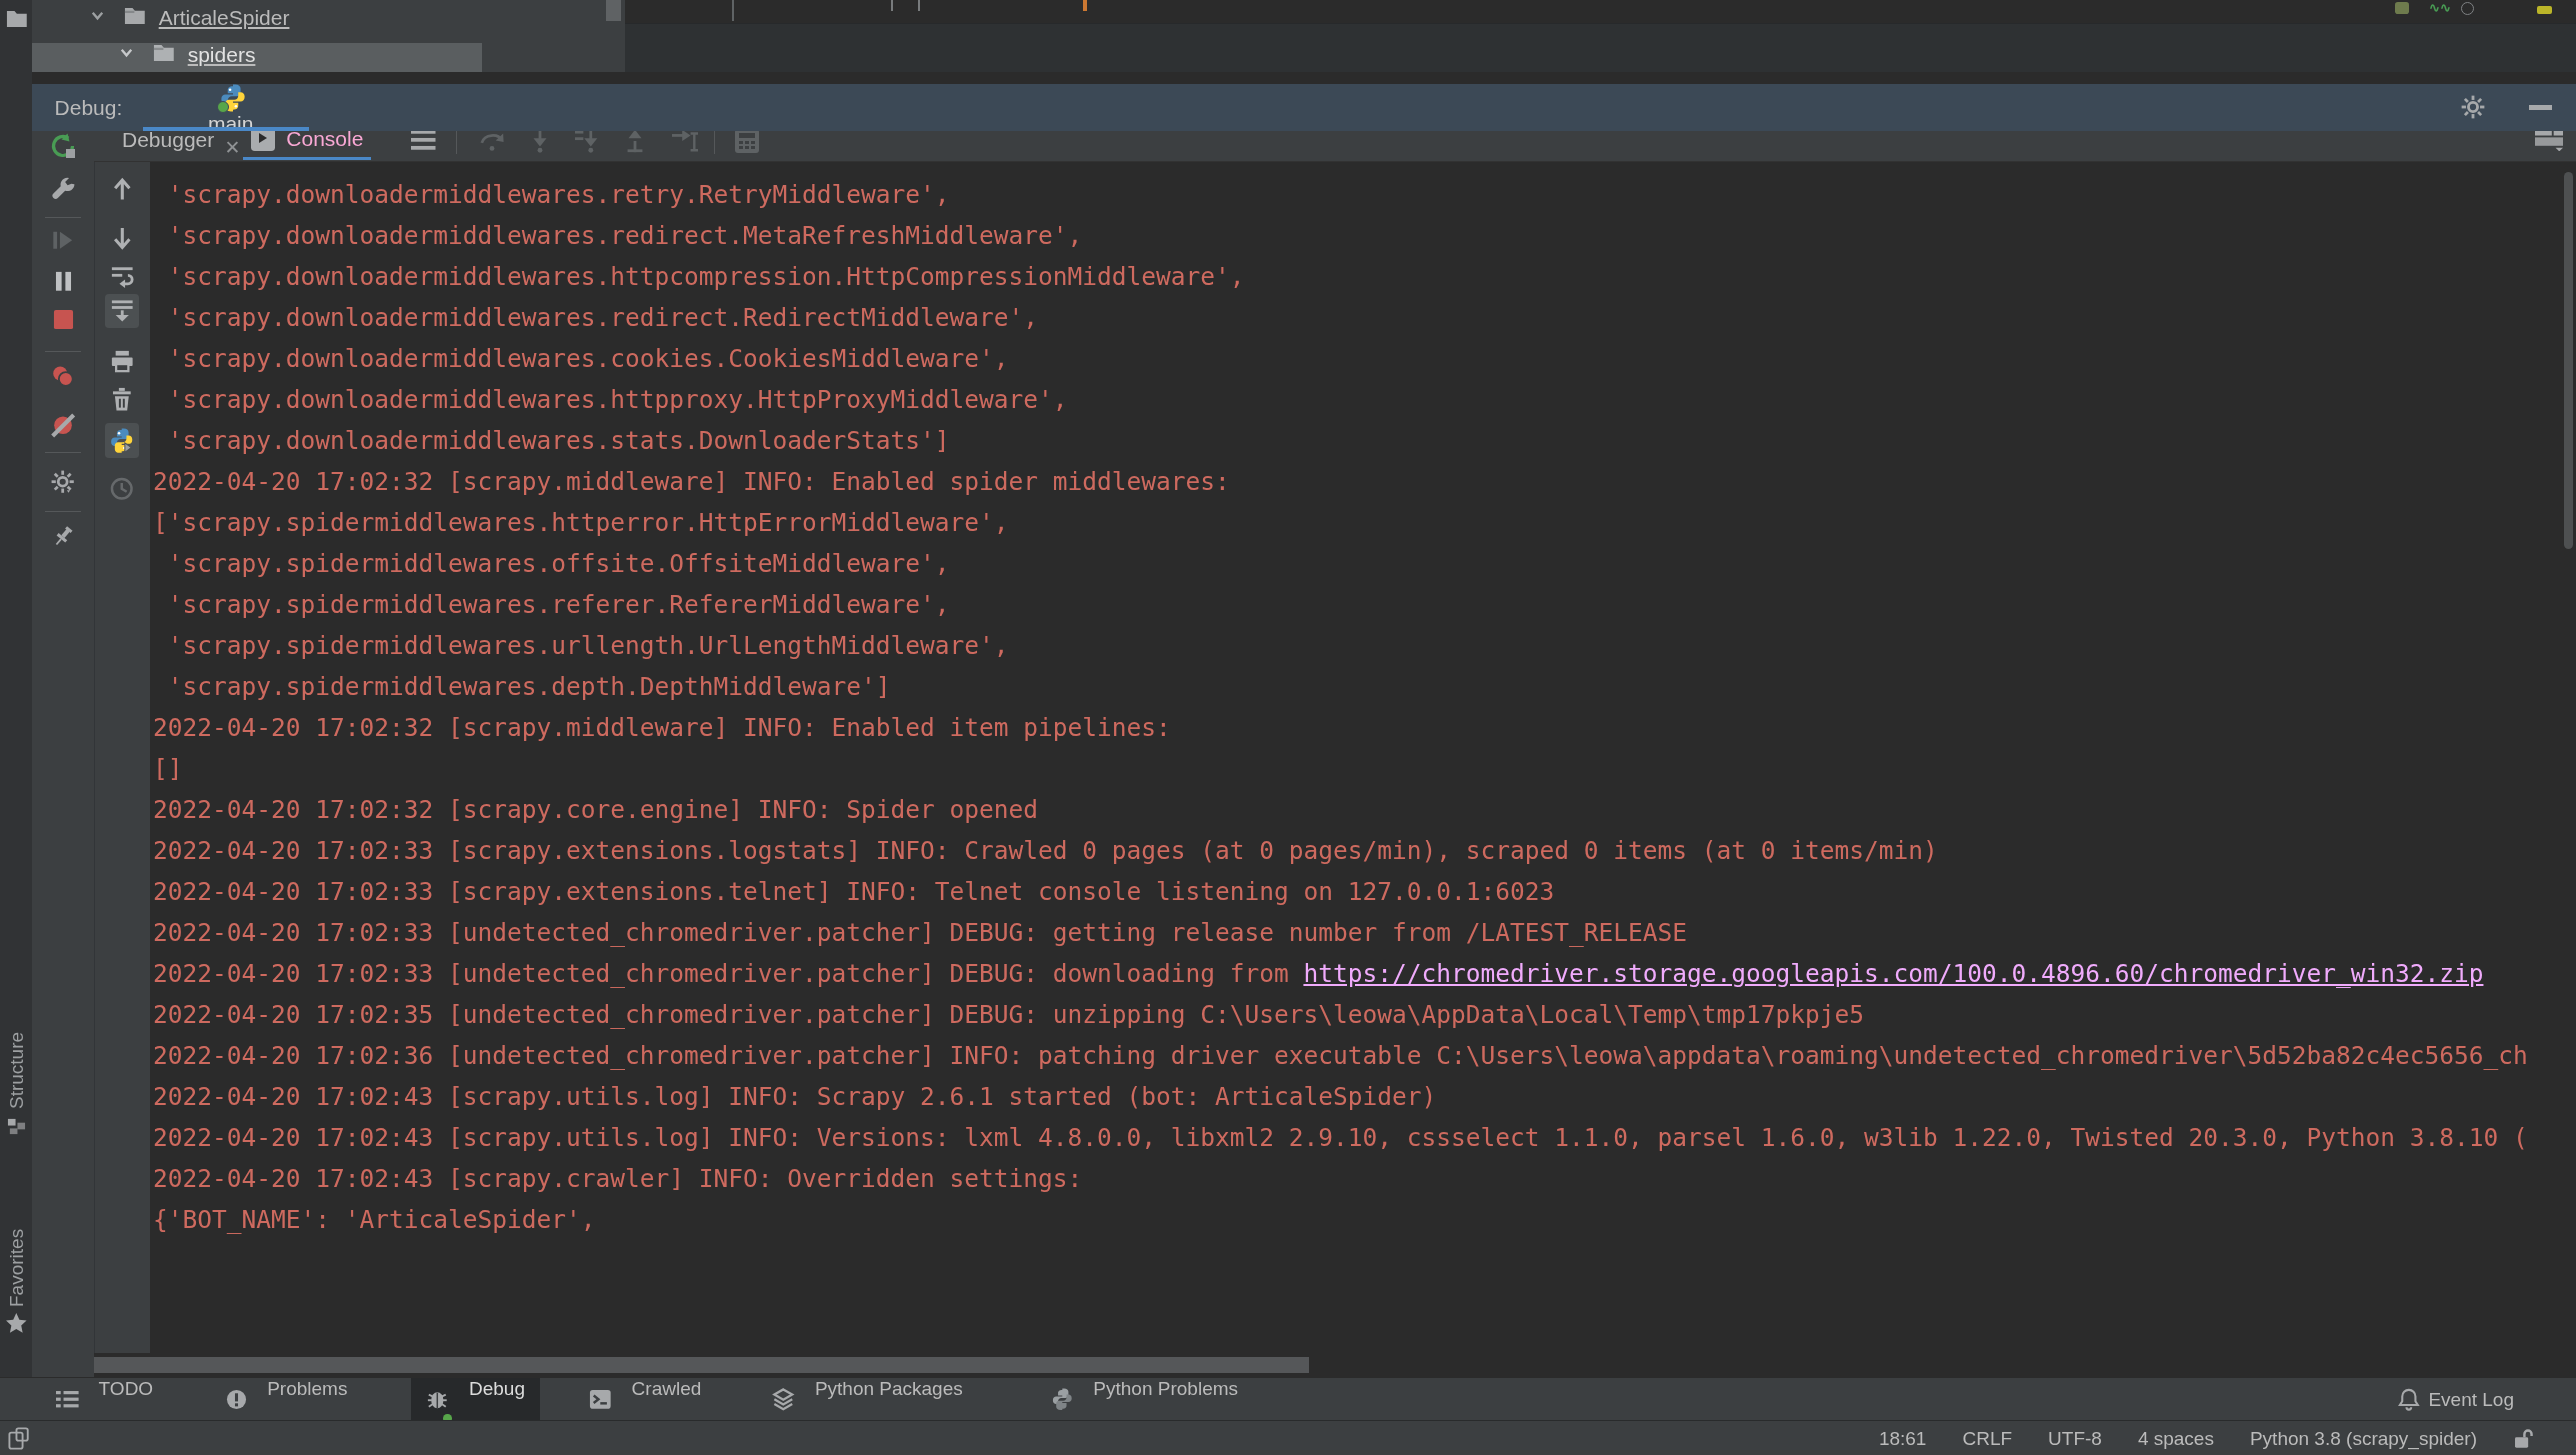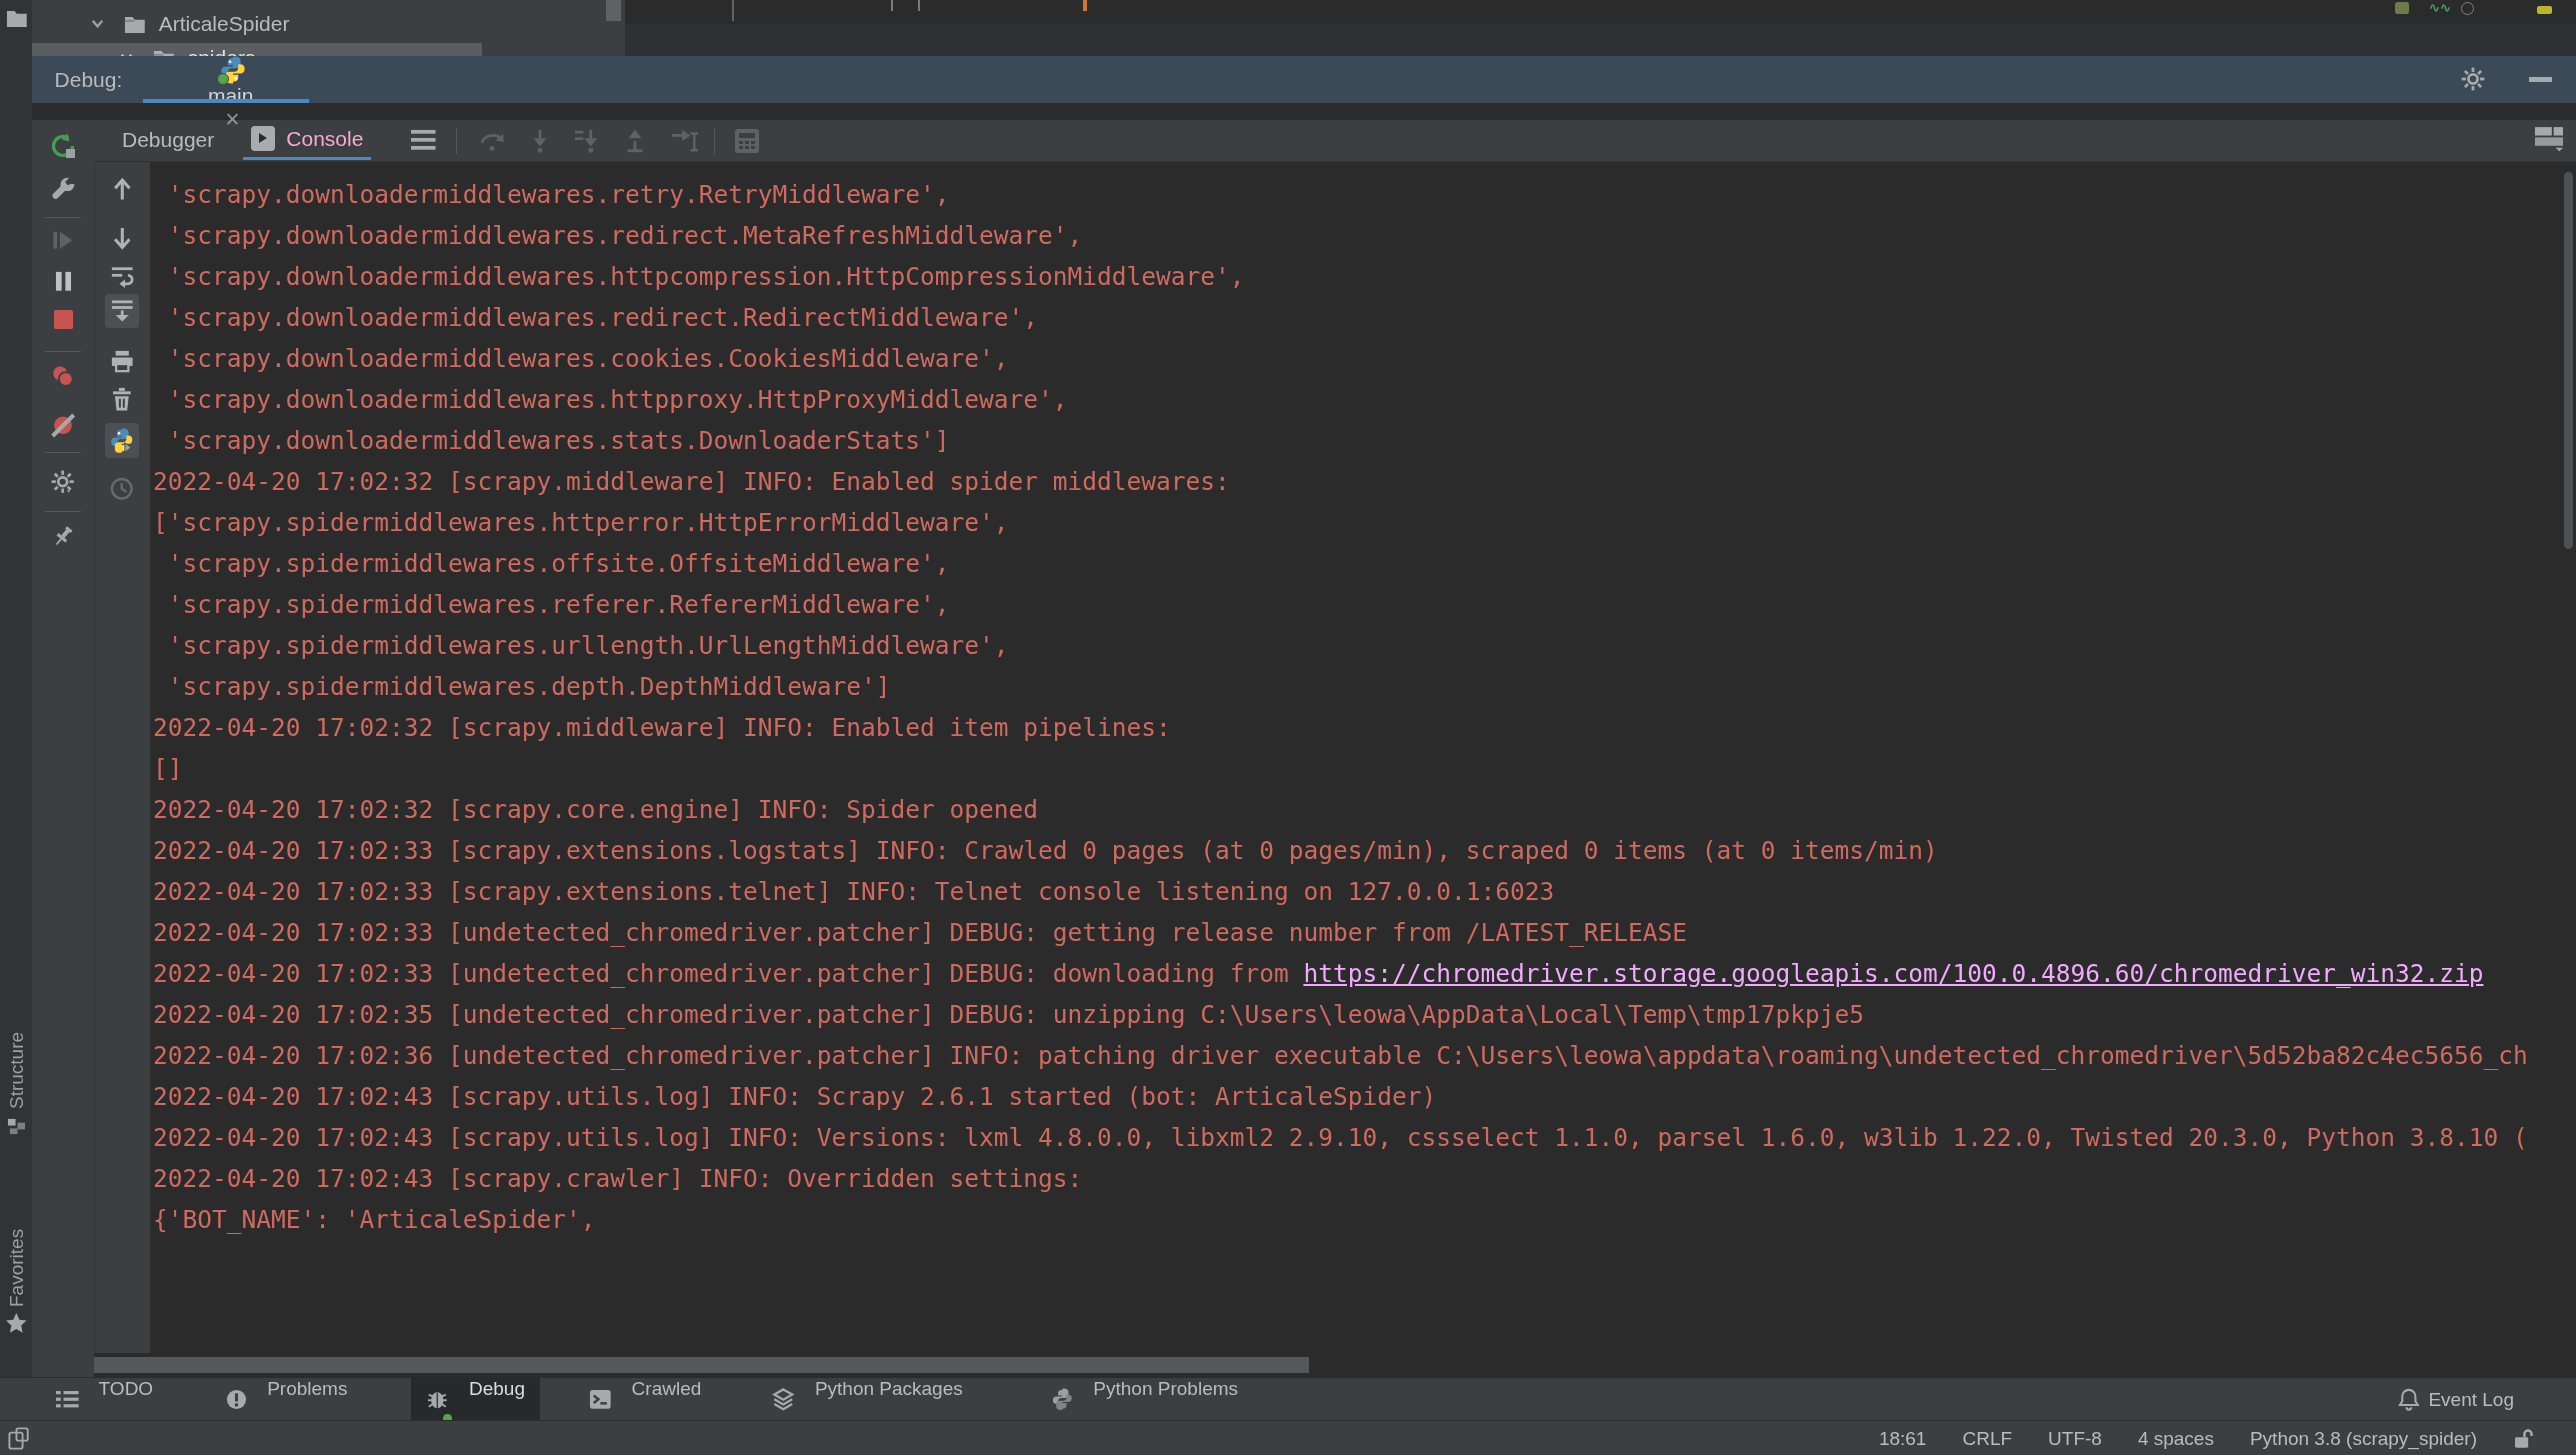--- a/index.html
+++ b/index.html
@@ -11,28 +11,28 @@
   .abs{position:absolute;}
   .ico{display:inline-flex;align-items:center;justify-content:center;}
 
   
   #left-stripe{left:0;top:0;width:32px;height:1456px;background:#313335;z-index:6;}
   .vlabel{position:absolute;left:5.6px;transform:rotate(-90deg);transform-origin:0 0;
           font-size:19px;color:#9DA0A2;white-space:nowrap;}
 
   
   #project-panel{left:32px;top:0;width:593px;height:72px;background:#3C3F41;z-index:4;}
-  .tree-row{position:absolute;display:flex;align-items:center;font-size:21px;color:#BBBBBB;}
+  .tree-row{position:absolute;display:flex;align-items:flex-start;font-size:21px;color:#BBBBBB;text-decoration:underline;}
   #tree-row-2-bg{position:absolute;left:0;top:43px;width:450px;height:29px;background:#5A5E60;}
   #tree-scroll-thumb{position:absolute;left:574px;top:0;width:15px;height:21px;background:#5F6264;}
   #editor-sliver{left:625px;top:0;right:0;width:1951px;height:72px;background:#2E3133;z-index:3;}
   #editor-top{position:absolute;left:0;top:0;width:100%;height:22.6px;background:#2B2B2B;border-bottom:1.9px solid #27292B;}
 
   
-  #debug-header{left:32px;top:56px;width:2544px;height:47px;background:#3C4956;z-index:5;}
+  #debug-header{left:32px;top:84px;width:2544px;height:47px;background:#3C4956;z-index:5;}
   #debug-label{position:absolute;left:22.6px;top:0;height:47px;line-height:47px;font-size:21px;color:#BBBBBB;}
   #main-tab{position:absolute;left:111px;top:0;height:47px;width:166px;display:flex;align-items:center;flex-direction:column;}
   #main-tab-underline{position:absolute;left:111px;bottom:0;width:166px;height:3.8px;background:#4A88C7;}
   #main-tab .tab-label{font-size:21px;color:#D5D5D5;margin-left:9.4px;}
   #main-tab .tab-close{font-size:19px;color:#8F9294;margin-left:13px;}
   #header-gear{position:absolute;right:90px;top:10.4px;}
   #header-min{position:absolute;right:24.5px;top:21px;width:22.6px;height:4.7px;background:#A7A9AB;}
 
   
   #action-col{left:32px;top:120px;width:62px;height:1257px;background:#3C3F41;border-right:0.9px solid #323538;z-index:4;}

